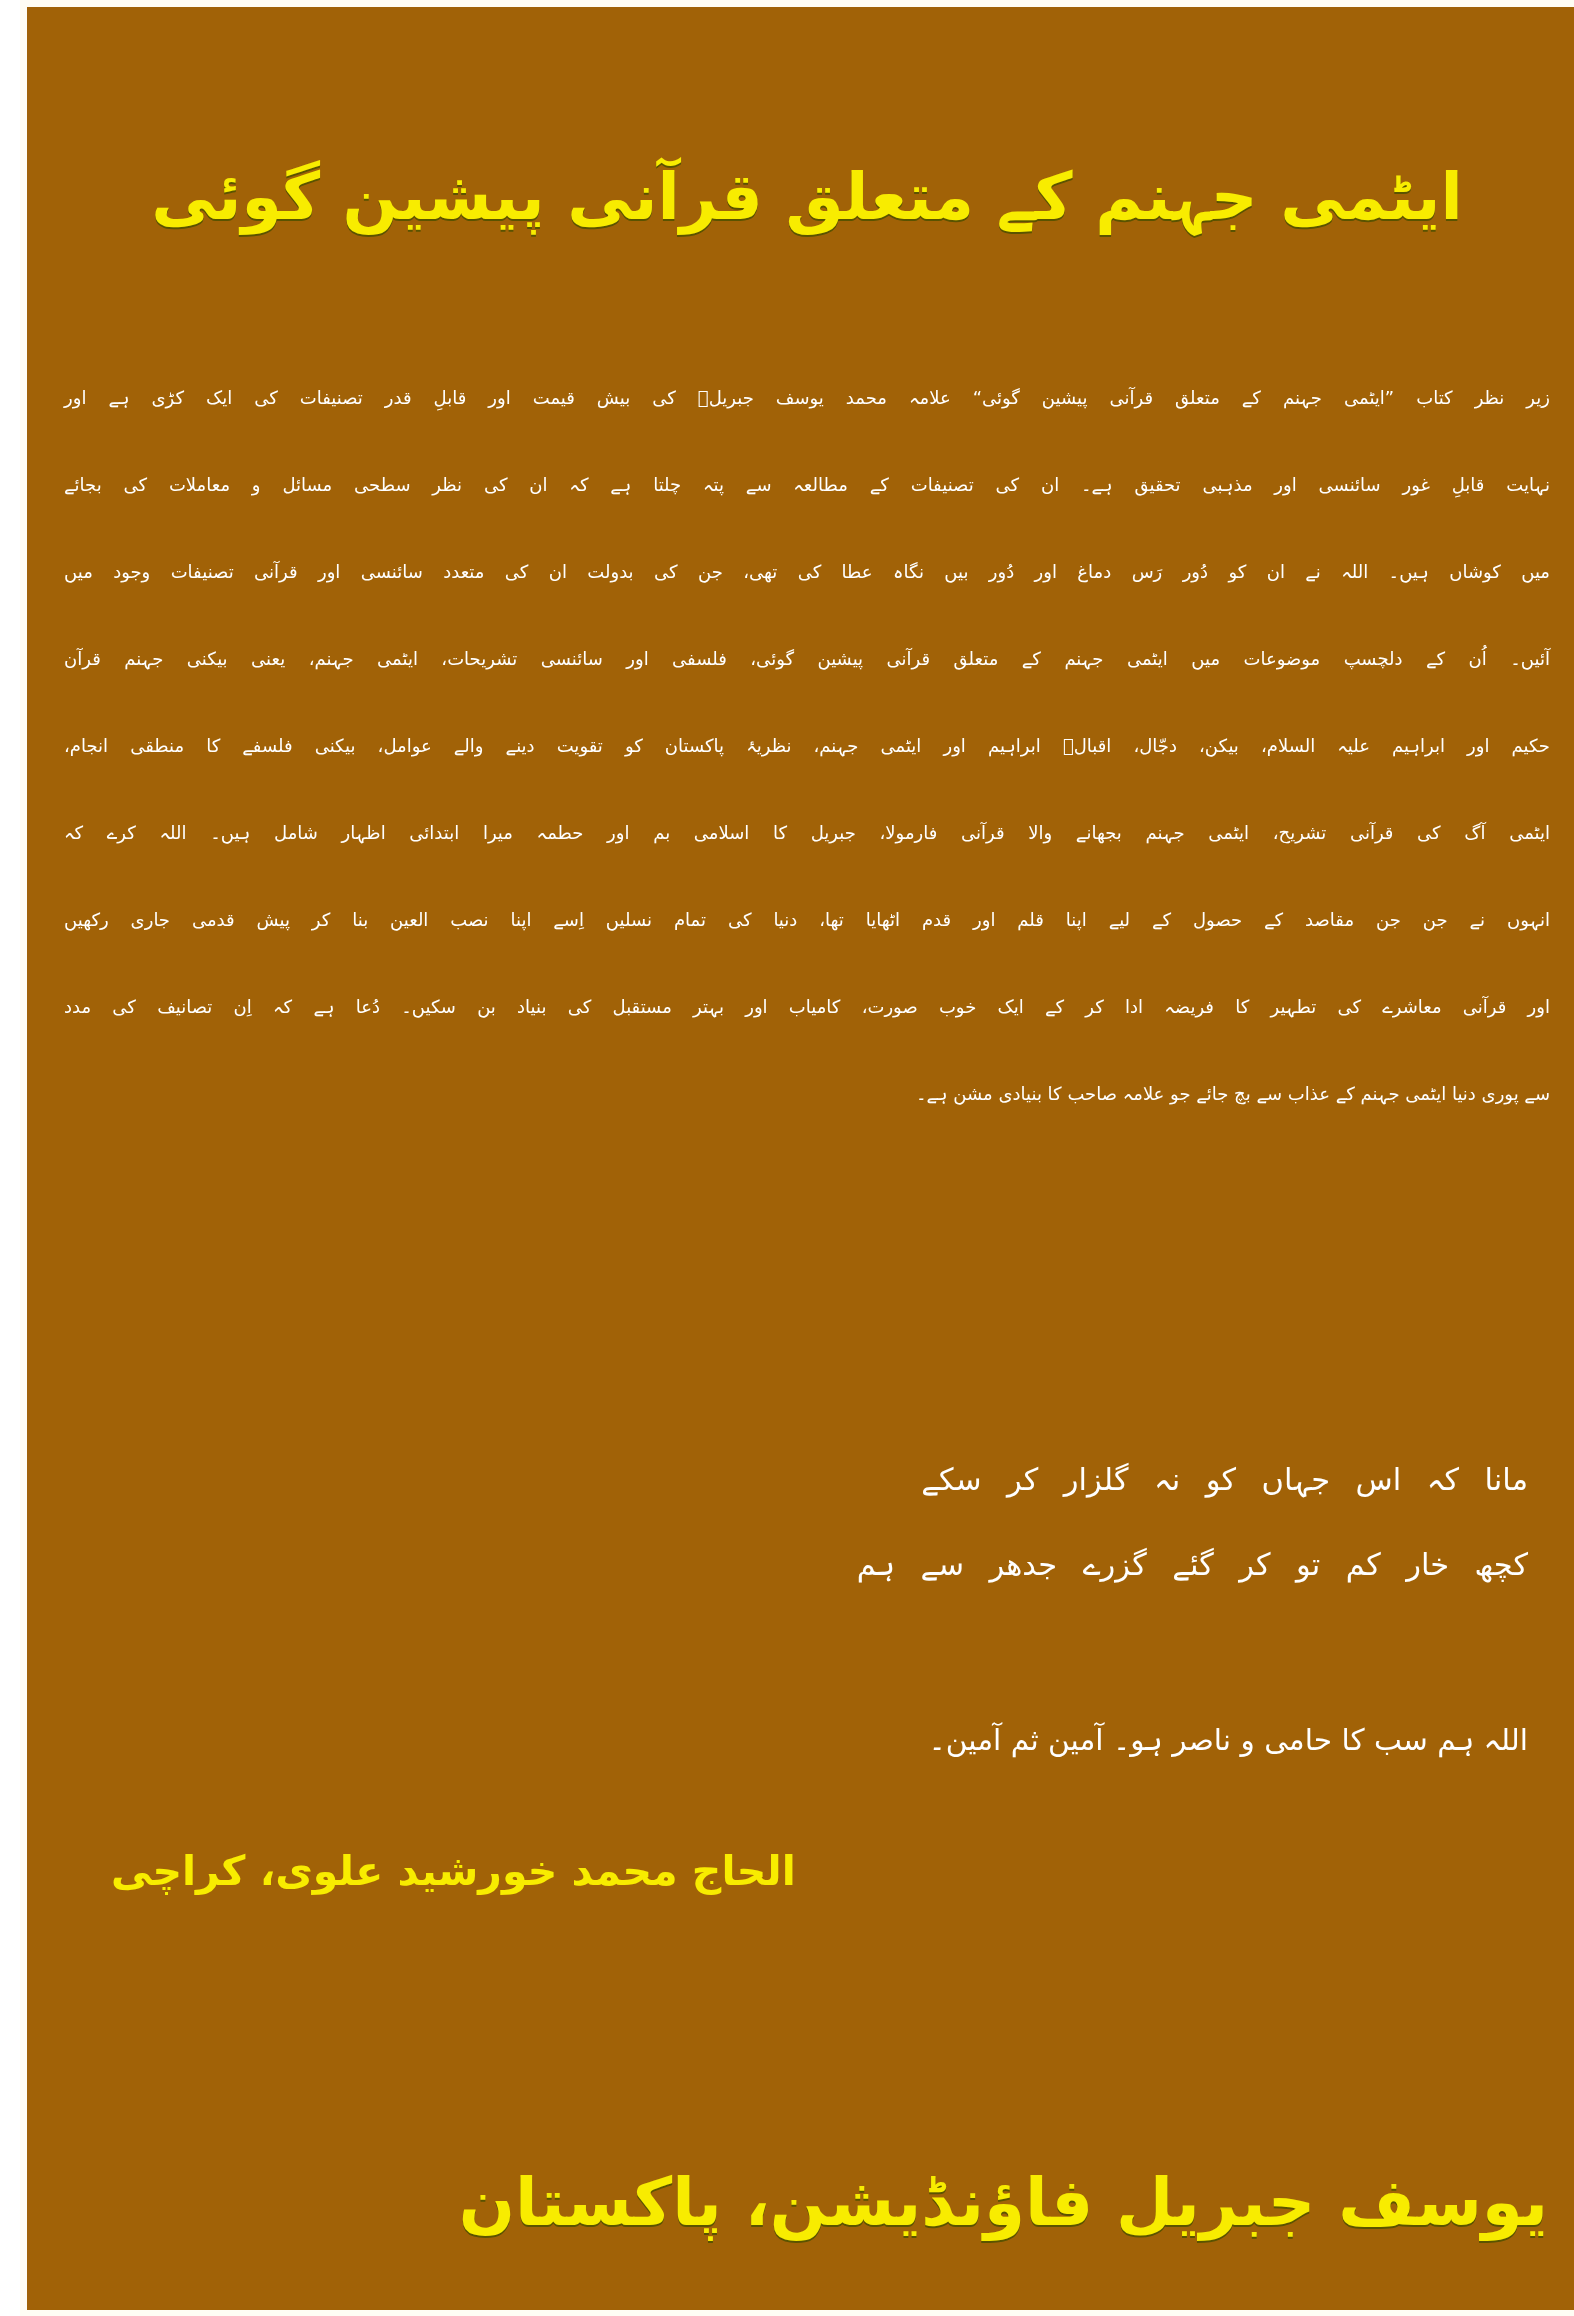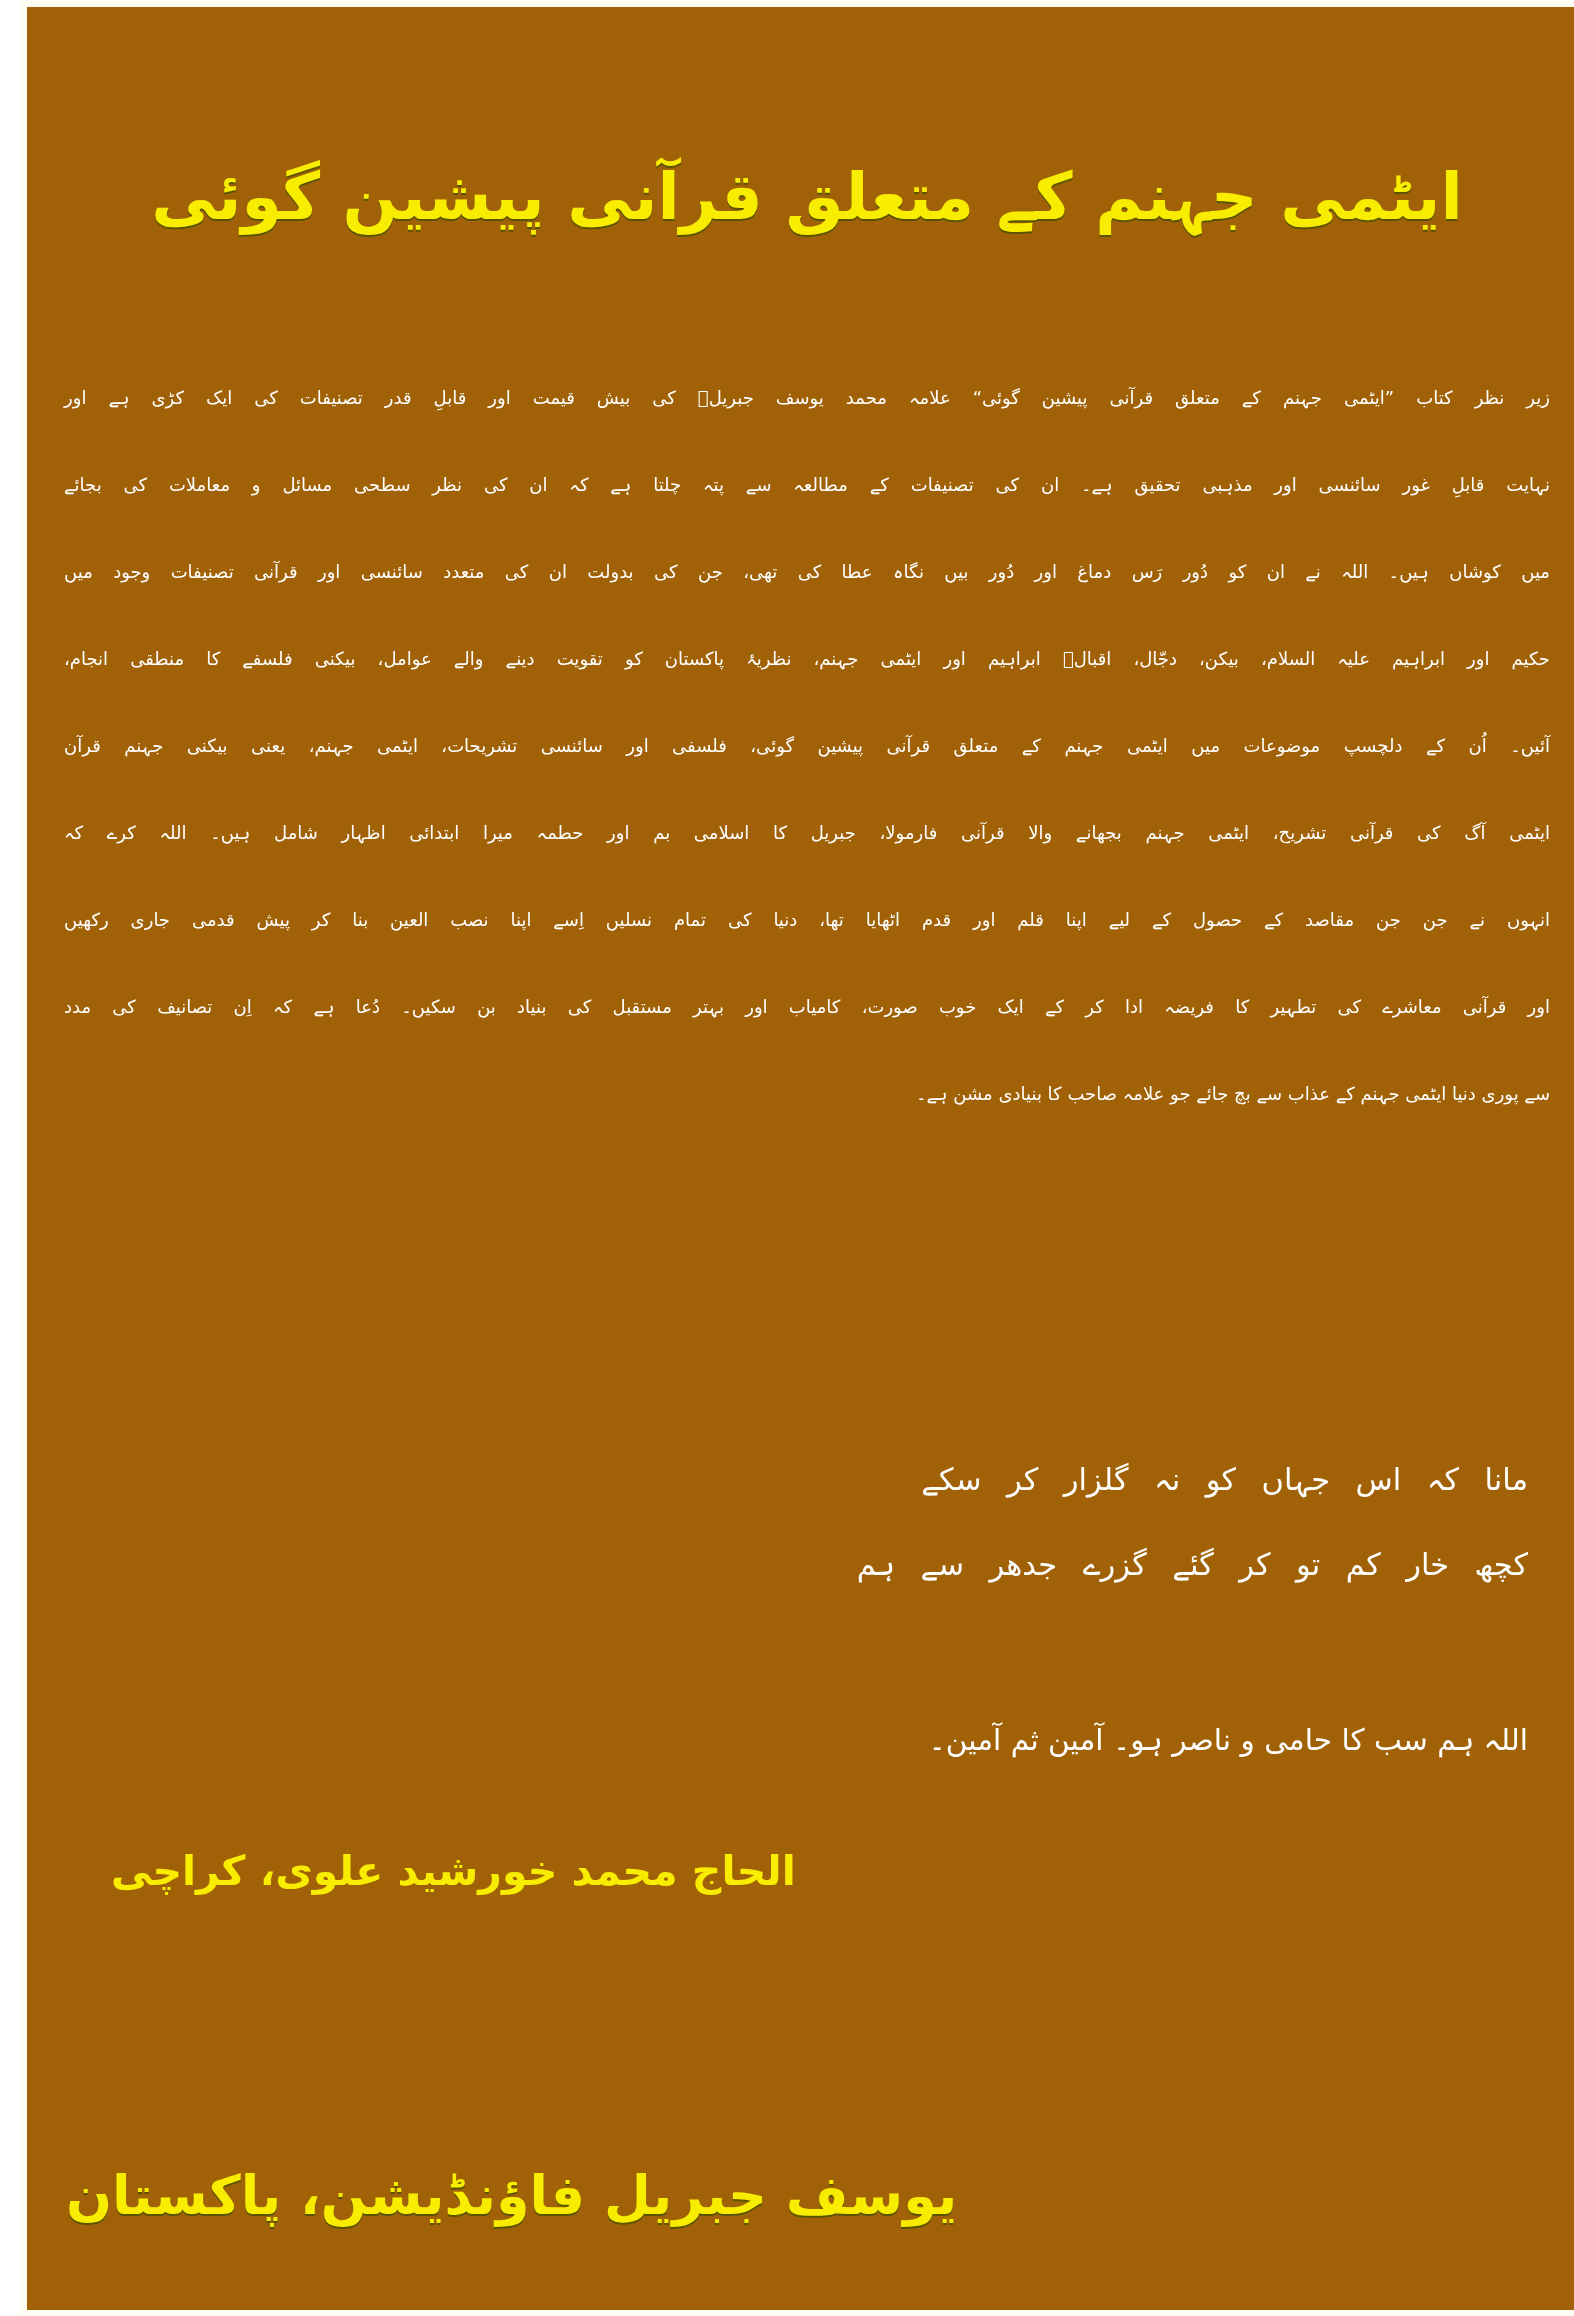--- a/index.html
+++ b/index.html
@@ -90,40 +90,40 @@
     font-size: 41px;
     font-weight: bold;
     text-align: left;
   }
   .footer {
     position: absolute;
     top: 2157px;
     left: 39px;
     right: 39px;
     direction: rtl;
-    text-align: left;
+    text-align: right;
     color: #f8ec00;
-    font-size: 54px;
+    font-size: 66px;
     font-weight: bold;
     text-shadow: 0 2px 0 #5a5300;
   }
 </style>
 </head>
 <body>
 
 <div class="page">
 
   <h1 class="title">ایٹمی جہنم کے متعلق قرآنی پیشین گوئی</h1>
 
   <div class="body-text">
     <div class="body-line">زیر نظر کتاب ”ایٹمی جہنم کے متعلق قرآنی پیشین گوئی“ علامہ محمد یوسف جبریلؒ کی بیش قیمت اور قابلِ قدر تصنیفات کی ایک کڑی ہے اور</div>
     <div class="body-line">نہایت قابلِ غور سائنسی اور مذہبی تحقیق ہے۔ ان کی تصنیفات کے مطالعہ سے پتہ چلتا ہے کہ ان کی نظر سطحی مسائل و معاملات کی بجائے</div>
     <div class="body-line">میں کوشاں ہیں۔ اللہ نے ان کو دُور رَس دماغ اور دُور بیں نگاہ عطا کی تھی، جن کی بدولت ان کی متعدد سائنسی اور قرآنی تصنیفات وجود میں</div>
+    <div class="body-line">آئیں۔ اُن کے دلچسپ موضوعات میں ایٹمی جہنم کے متعلق قرآنی پیشین گوئی، فلسفی اور سائنسی تشریحات، ایٹمی جہنم، یعنی بیکنی جہنم قرآن</div>
     <div class="body-line">حکیم اور ابراہیم علیہ السلام، بیکن، دجّال، اقبالؒ ابراہیم اور ایٹمی جہنم، نظریۂ پاکستان کو تقویت دینے والے عوامل، بیکنی فلسفے کا منطقی انجام،</div>
-    <div class="body-line">آئیں۔ اُن کے دلچسپ موضوعات میں ایٹمی جہنم کے متعلق قرآنی پیشین گوئی، فلسفی اور سائنسی تشریحات، ایٹمی جہنم، یعنی بیکنی جہنم قرآن</div>
     <div class="body-line">ایٹمی آگ کی قرآنی تشریح، ایٹمی جہنم بجھانے والا قرآنی فارمولا، جبریل کا اسلامی بم اور حطمہ میرا ابتدائی اظہار شامل ہیں۔ اللہ کرے کہ</div>
     <div class="body-line">انہوں نے جن جن مقاصد کے حصول کے لیے اپنا قلم اور قدم اٹھایا تھا، دنیا کی تمام نسلیں اِسے اپنا نصب العین بنا کر پیش قدمی جاری رکھیں</div>
     <div class="body-line">اور قرآنی معاشرے کی تطہیر کا فریضہ ادا کر کے ایک خوب صورت، کامیاب اور بہتر مستقبل کی بنیاد بن سکیں۔ دُعا ہے کہ اِن تصانیف کی مدد</div>
     <div class="body-line last">سے پوری دنیا ایٹمی جہنم کے عذاب سے بچ جائے جو علامہ صاحب کا بنیادی مشن ہے۔</div>
   </div>
 
 
   <div class="couplet">
     <div class="verse">مانا کہ اس جہاں کو نہ گلزار کر سکے</div>
     <div class="verse">کچھ خار کم تو کر گئے گزرے جدھر سے ہم</div>

